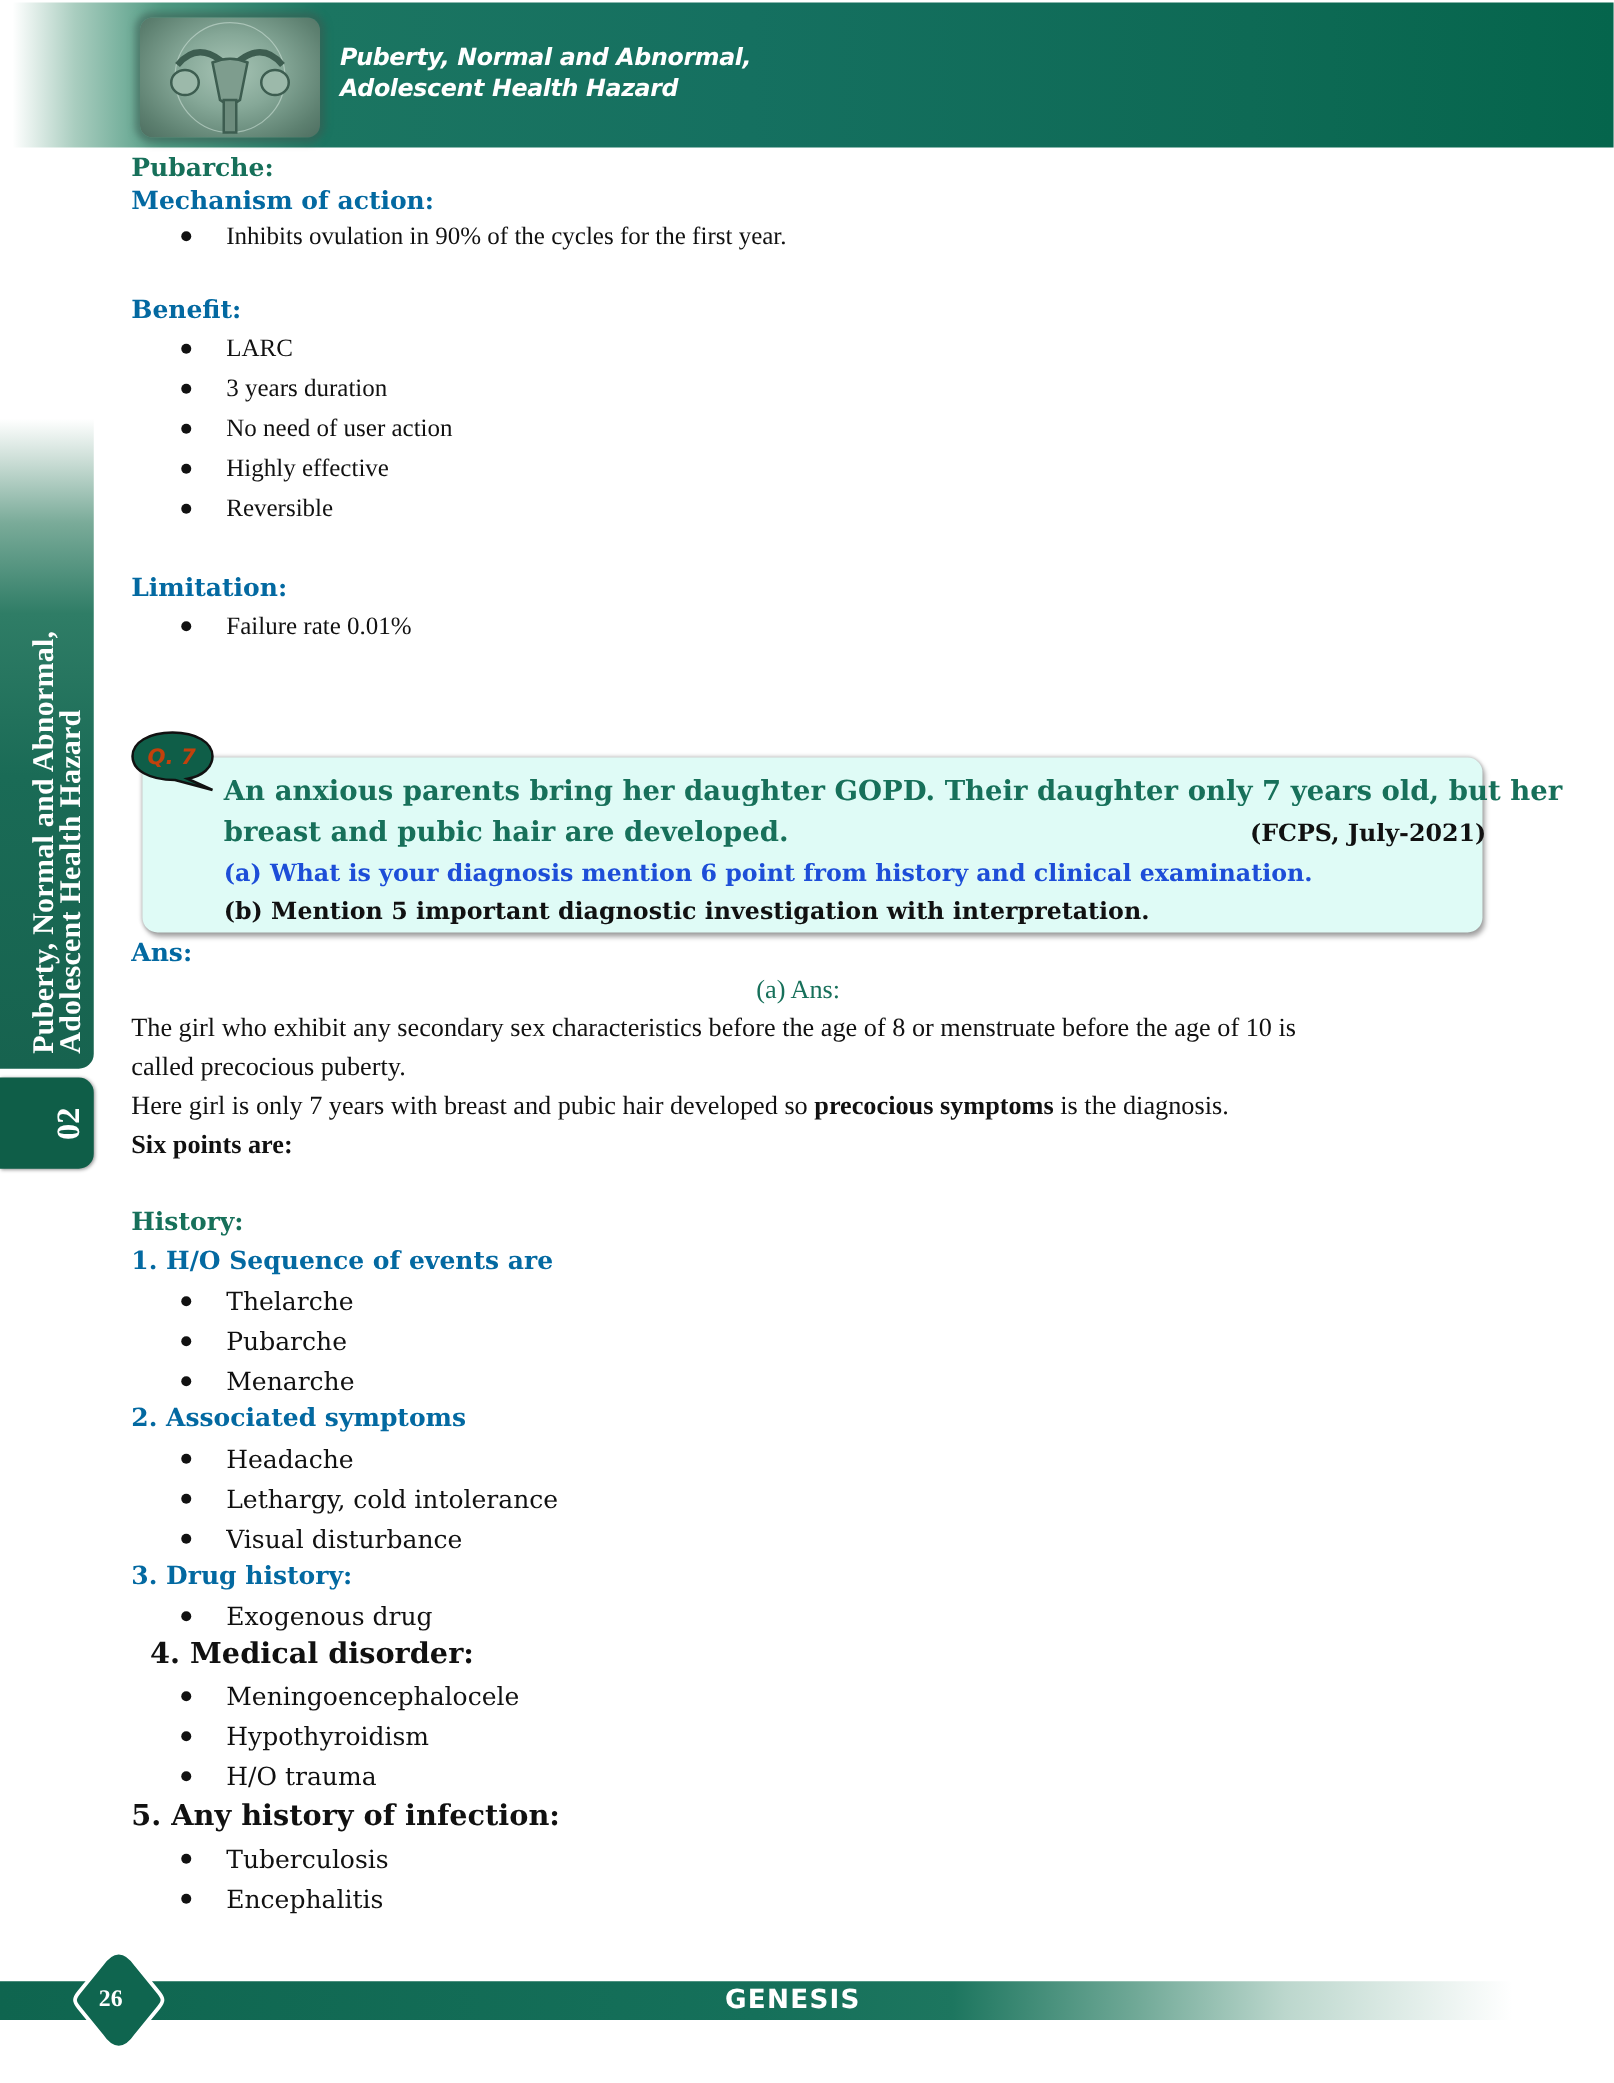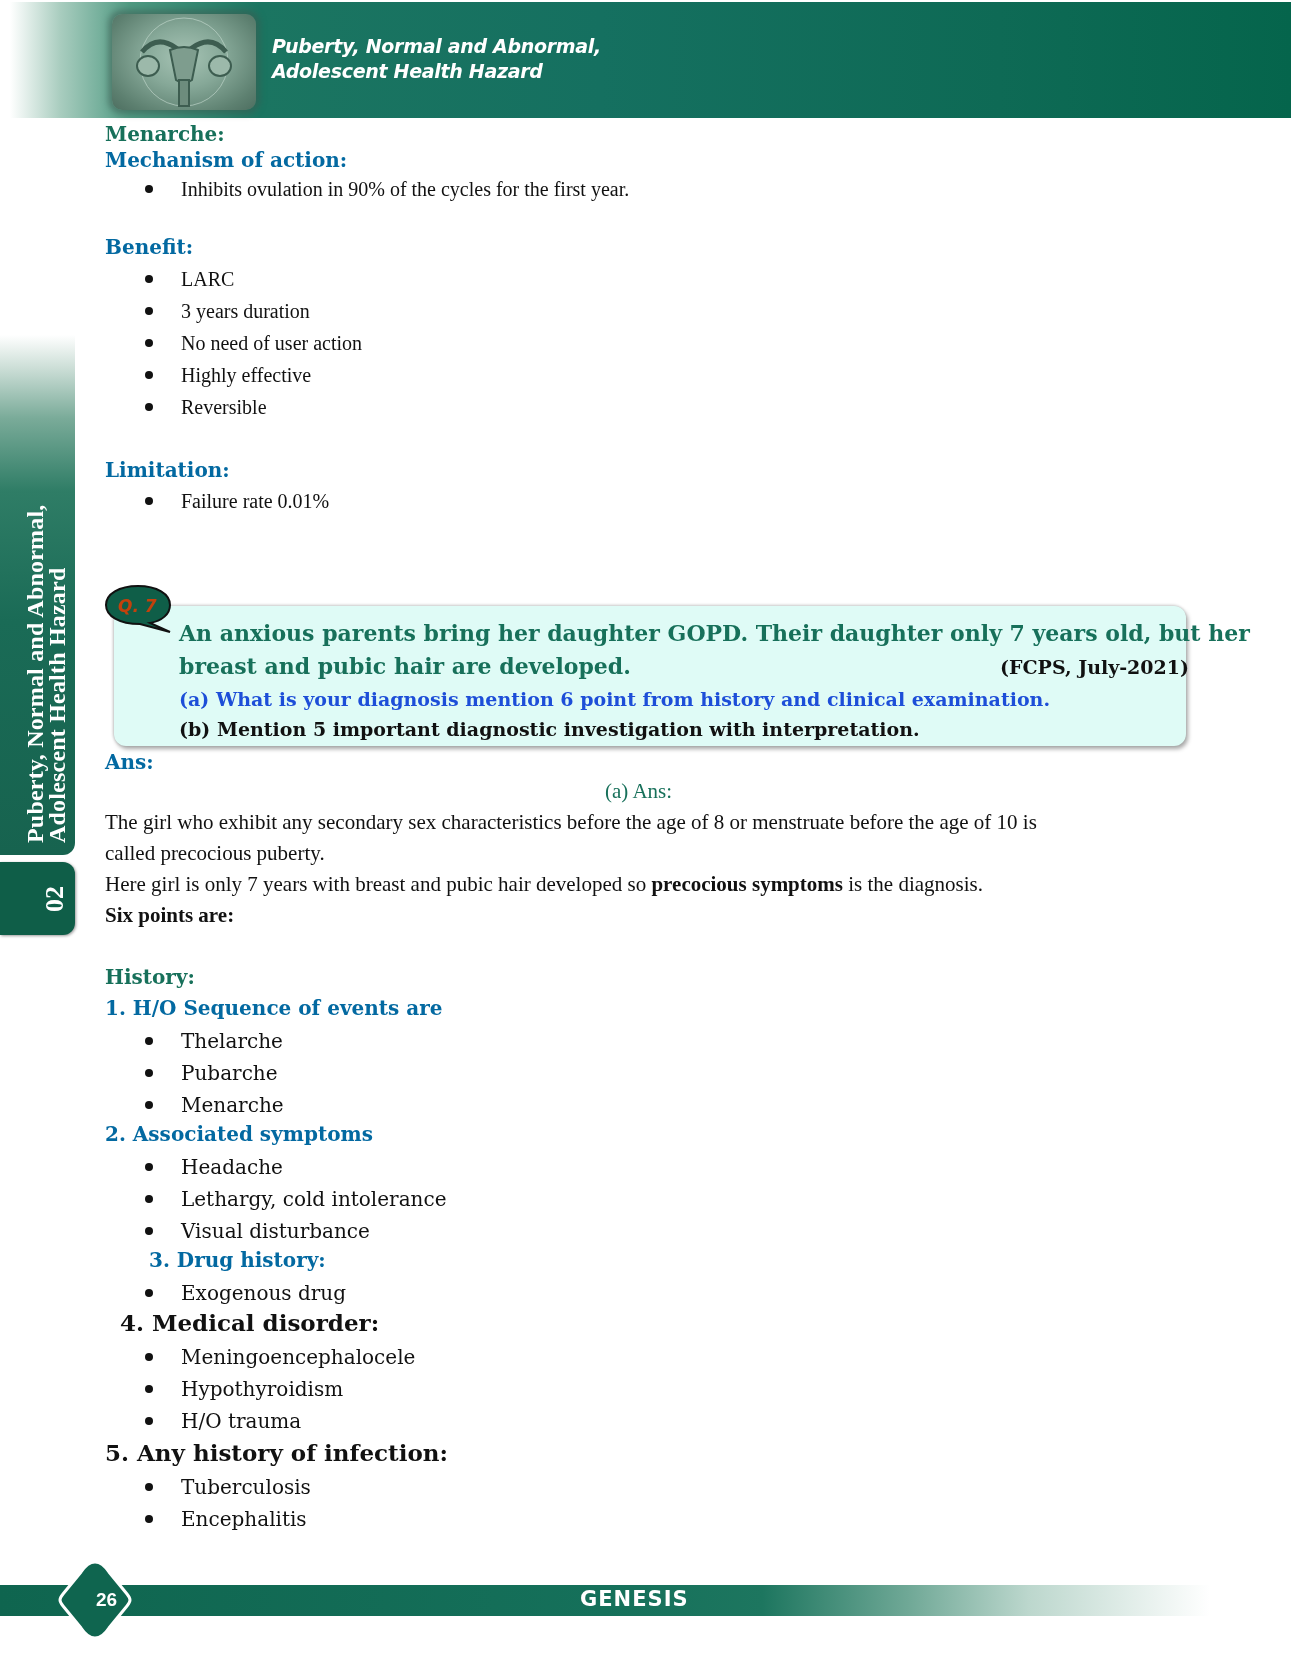--- a/index.html
+++ b/index.html
@@ -78,22 +78,22 @@
   .footer-bar {
     position: absolute; left: 0; top: 1585px; width: 1210px; height: 31px;
     background: linear-gradient(to right, #0f654f 0%, #15705a 50%, #1d765f 63%, #6fa896 75%, #bcd7cd 85%, #ffffff 100%);
   }
   .footer-brand {
     position: absolute; left: 580px; top: 1587px; color: #fff;
     font-family: "DejaVu Sans", sans-serif; font-weight: bold; font-size: 21px; letter-spacing: 1px;
   }
   .page-badge { position: absolute; left: 57px; top: 1560px; width: 76px; height: 80px; }
   .page-num {
-    position: absolute; left: 96px; top: 1589px; color: #fff;
-    font-family: Liberation Sans, sans-serif; font-weight: bold; font-size: 19px;
+    position: absolute; left: 79px; top: 1589px; color: #fff;
+    font-family: Liberation Serif, serif; font-weight: bold; font-size: 19px;
   }
 </style>
 </head>
 <body>
 
 <div class="header"></div>
 <div class="header-image">
   <svg width="144" height="96" viewBox="0 0 144 96">
     <circle cx="72" cy="48" r="44" fill="none" stroke="#c9ddd3" stroke-width="1" opacity="0.6"></circle>
     <path d="M30 38 Q45 20 64 34 L72 40 L80 34 Q99 20 114 38" fill="none" stroke="#3d5d50" stroke-width="5"></path>
@@ -109,21 +109,21 @@
 </div>
 
 <div class="side-tab"></div>
 <div class="side-tab-text">
   <div>Puberty, Normal and Abnormal,</div>
   <div>Adolescent Health Hazard</div>
 </div>
 <div class="chapter-badge"></div>
 <div class="chapter-num">02</div>
 
-<div class="abs h-green" style="left:105px; top:122px;">Menarche:</div>
+<div class="abs h-green" style="left:105px; top:122px;">Pubarche:</div>
 <div class="abs h-bold" style="left:105px; top:148px;">Mechanism of action:</div>
 <ul class="bullet-list narrow" style="left:105px; top:173px;">
   <li><span class="dot"></span><span>Inhibits ovulation in 90% of the cycles for the first year.</span></li>
 </ul>
 
 <div class="abs h-bold" style="left:105px; top:235px;">Benefit:</div>
 <ul class="bullet-list narrow" style="left:105px; top:263px;">
   <li><span class="dot"></span><span>LARC</span></li>
   <li><span class="dot"></span><span>3 years duration</span></li>
   <li><span class="dot"></span><span>No need of user action</span></li>
@@ -163,21 +163,21 @@
   <li><span class="dot"></span><span>Menarche</span></li>
 </ul>
 
 <div class="abs h-bold" style="left:105px; top:1122px;">2. Associated symptoms</div>
 <ul class="bullet-list" style="left:105px; top:1151px;">
   <li><span class="dot"></span><span>Headache</span></li>
   <li><span class="dot"></span><span>Lethargy, cold intolerance</span></li>
   <li><span class="dot"></span><span>Visual disturbance</span></li>
 </ul>
 
-<div class="abs h-bold" style="left:105px; top:1248px;margin-left:44px;">3. Drug history:</div>
+<div class="abs h-bold" style="left:105px; top:1248px;">3. Drug history:</div>
 <ul class="bullet-list" style="left:105px; top:1277px;">
   <li><span class="dot"></span><span>Exogenous drug</span></li>
 </ul>
 
 <div class="abs h-big" style="left:120px; top:1309px;">4. Medical disorder:</div>
 <ul class="bullet-list" style="left:105px; top:1341px;">
   <li><span class="dot"></span><span>Meningoencephalocele</span></li>
   <li><span class="dot"></span><span>Hypothyroidism</span></li>
   <li><span class="dot"></span><span>H/O trauma</span></li>
 </ul>

